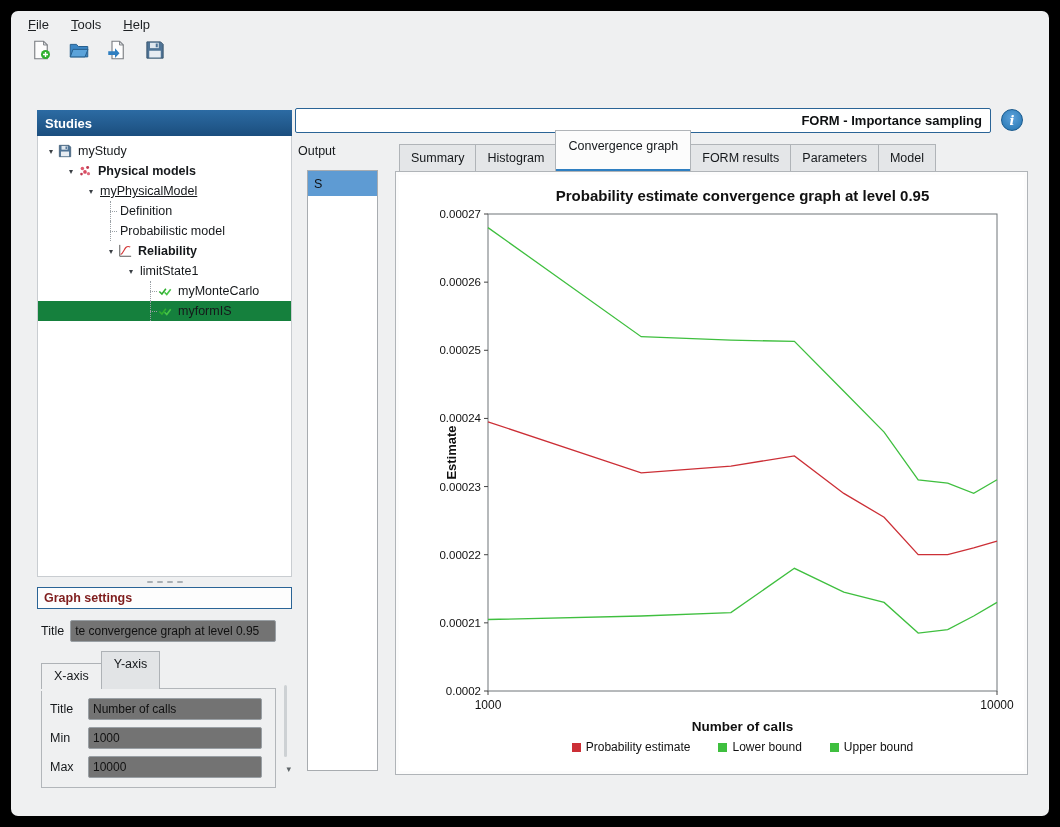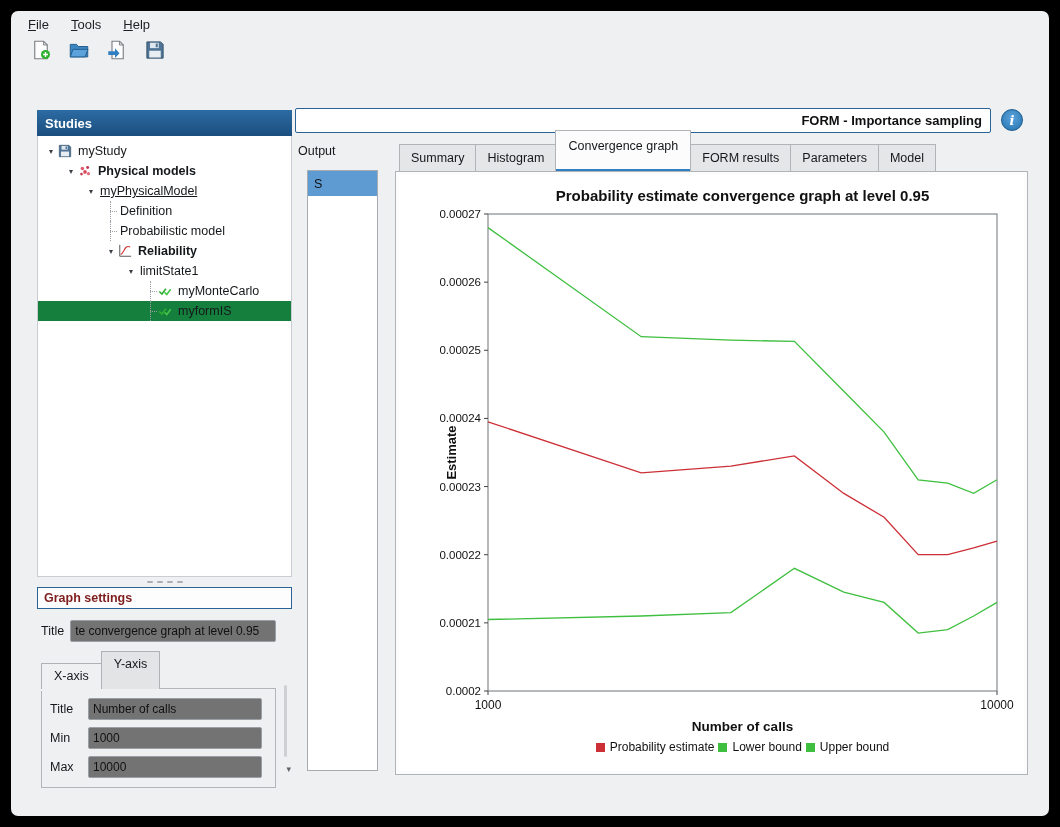--- a/index.html
+++ b/index.html
@@ -67,21 +67,21 @@
   .out-item.selected{background:#5e9bd3;}
 
   .main-tabs{position:absolute;left:388px;top:131px;height:30px;display:flex;align-items:flex-end;z-index:3;}
   .mtab{padding:6px 11px 6px;font-size:12.5px;border:1px solid #b0b4b8;background:#e4e6e8;margin-left:-1px;color:#15181b;position:relative;}
   .mtab:first-child{margin-left:0;}
   .mtab.active{background:#fcfcfc;z-index:4;padding:8px 12px 18px;box-shadow:inset 0 -2px 0 #2f7fc1,0 1px 0 #fcfcfc;}
 
   .pane{position:absolute;left:384px;top:160px;width:633px;height:604px;background:#fcfcfc;border:1px solid #b0b4b8;box-sizing:border-box;}
   .chart{position:absolute;left:3px;top:3px;right:3px;bottom:3px;background:#fff;}
   #chart-svg{display:block;width:625px;height:565px;font-family:"Liberation Sans","DejaVu Sans",sans-serif;}
-  .chart-legend{display:flex;justify-content:center;gap:4px;font-size:12px;padding-left:62px;align-items:center;color:#111;}
+  .chart-legend{display:flex;justify-content:center;gap:28px;font-size:12px;padding-left:62px;align-items:center;color:#111;}
   .legend-item{display:flex;align-items:center;gap:5px;}
   .legend-swatch{width:9px;height:9px;display:inline-block;}
 </style>
 </head>
 <body>
 
 <div class="screen">
   <div class="window">
 
 

